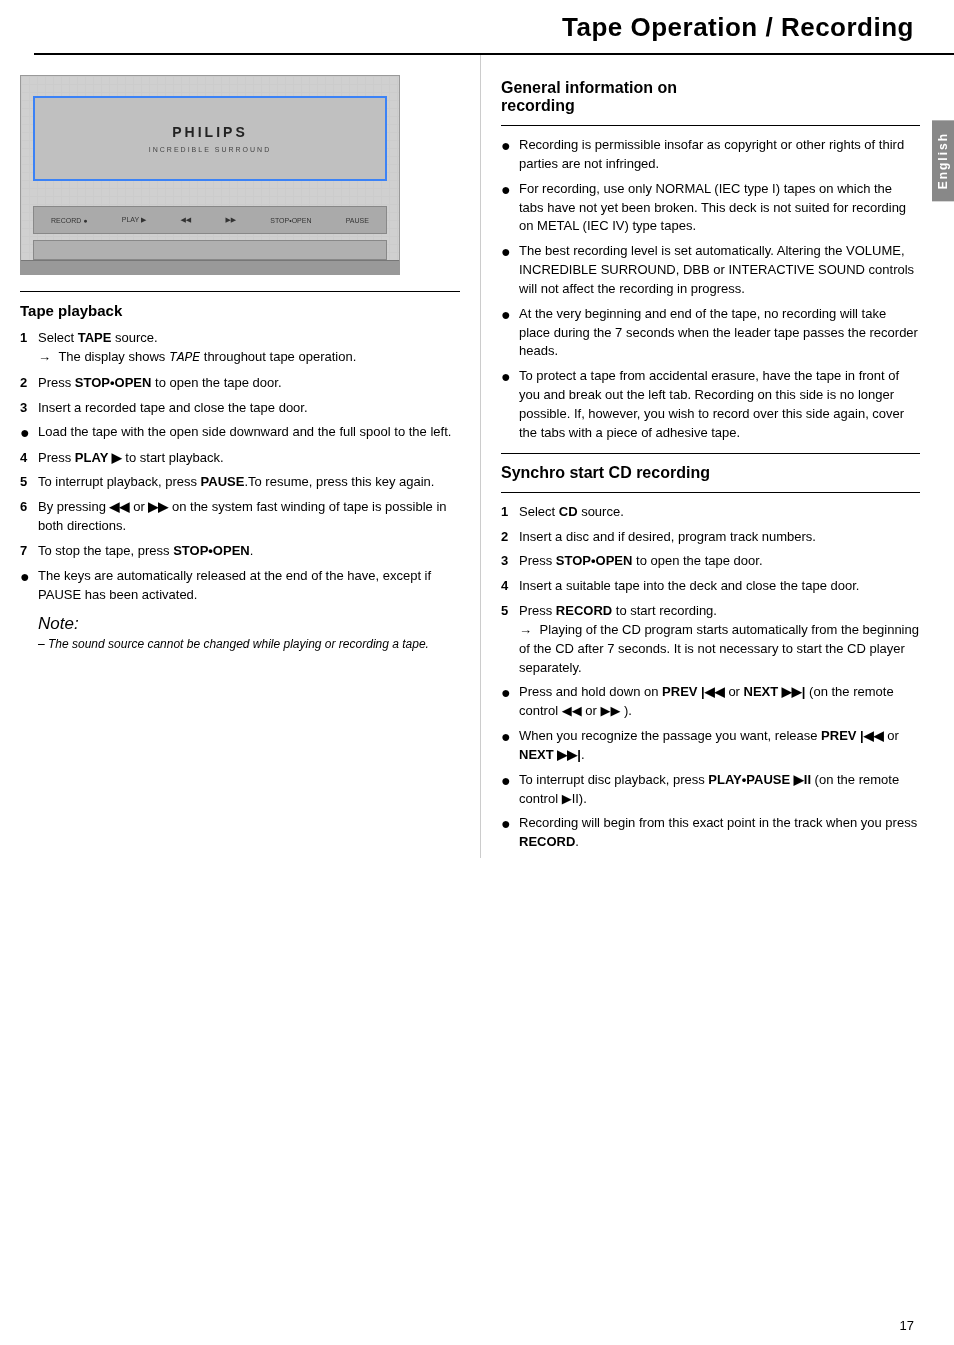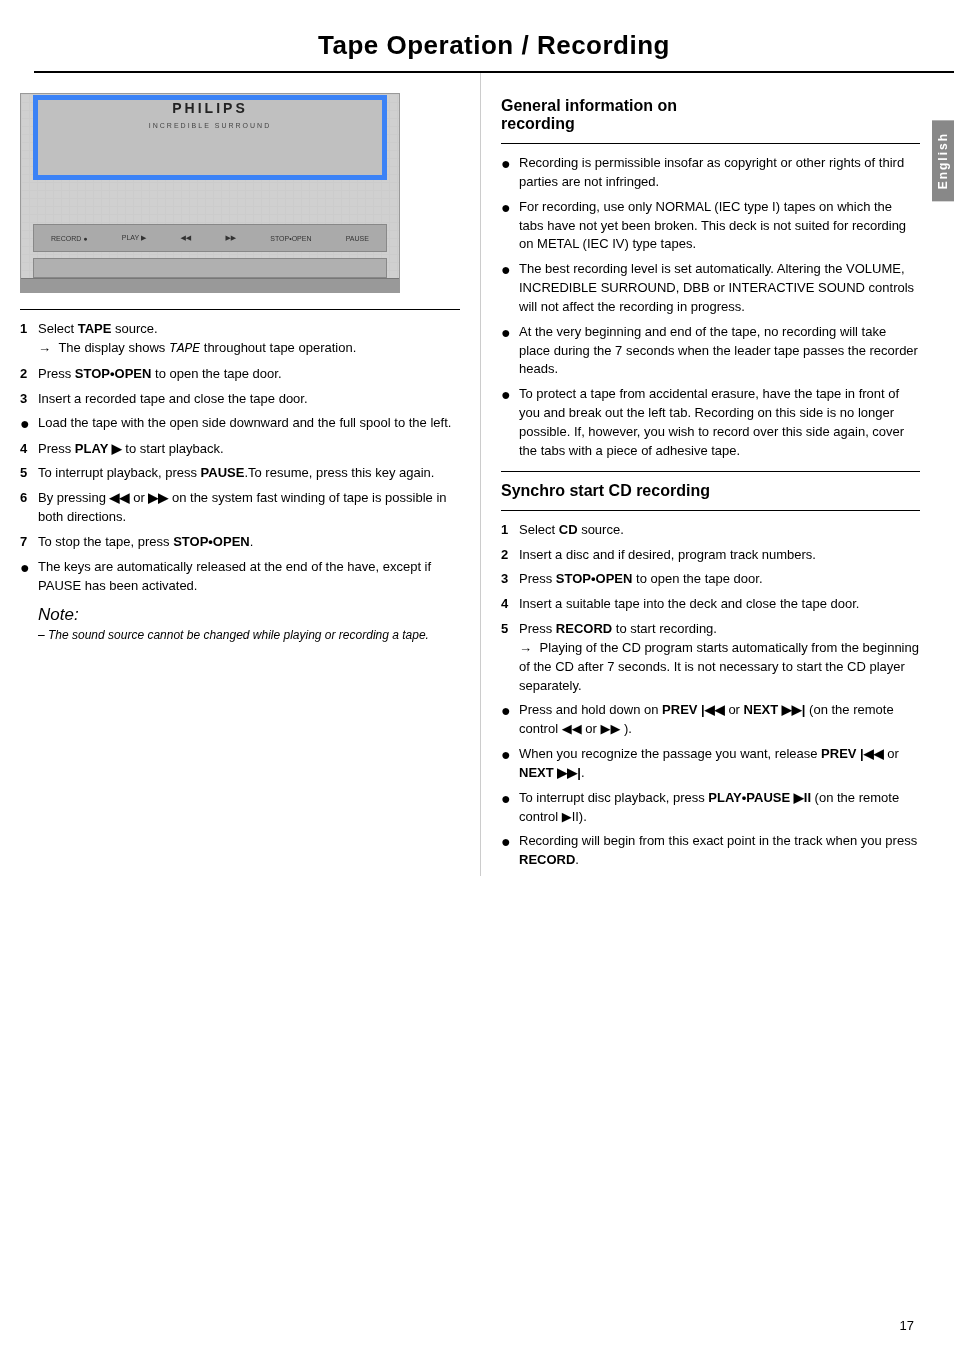--- a/index.html
+++ b/index.html
@@ -8,22 +8,22 @@
       min-height: 1345px;
       background: #fff;
       font-family: Arial, Helvetica, sans-serif;
       font-size: 13px;
       color: #000;
       position: relative;
     }
 
     
     .page-header {
-      text-align: center;
-      padding: 30px 40px 10px 40px;
+      text-align: right;
+      padding: 12px 40px 10px 40px;
       border-bottom: 2px solid #000;
       font-size: 26px;
       font-weight: bold;
       letter-spacing: 0.5px;
       margin-left: 34px;
     }
 
     
     .side-tab {
       position: absolute;
@@ -171,28 +171,28 @@
       width: 100%;
       height: 100%;
       background-image: 
         linear-gradient(#ccc 1px, transparent 1px),
         linear-gradient(90deg, #ccc 1px, transparent 1px);
       background-size: 8px 8px;
     }
 
     .device-screen {
       position: absolute;
-      top: 1px; left: 12px; right: 12px;
+      top: 20px; left: 12px; right: 12px;
       height: 85px;
       background: #c0c0c0;
-      border: 5px solid #3b82f6;
+      border: 2px solid #3b82f6;
       display: flex;
       flex-direction: column;
       align-items: center;
-      justify-content: flex-start;
+      justify-content: center;
     }
 
     .mono-text {
       font-family: 'Courier New', monospace;
       font-style: italic;
     }
   </style>
 </head>
 <body>
 
@@ -220,20 +220,21 @@
         <span>◀◀</span>
         <span>▶▶</span>
         <span>STOP•OPEN</span>
         <span>PAUSE</span>
       </div>
       <div style="position:absolute;bottom:14px;left:12px;right:12px;height:20px;background:#b0b0b0;border:1px solid #888;"></div>
       <div style="position:absolute;bottom:0;left:0;right:0;height:14px;background:#999;border-top:1px solid #777;"></div>
     </div>
 
     <hr class="divider">
+    <div class="section-header">Tape playback</div>
 
     <div class="numbered-item">
       <div class="num">1</div>
       <div class="item-content">
         Select <span class="bold">TAPE</span> source.<br>
         <span class="arrow">→</span> The display shows <span class="mono-text">TAPE</span> throughout tape operation.
       </div>
     </div>
 
     <div class="numbered-item">

